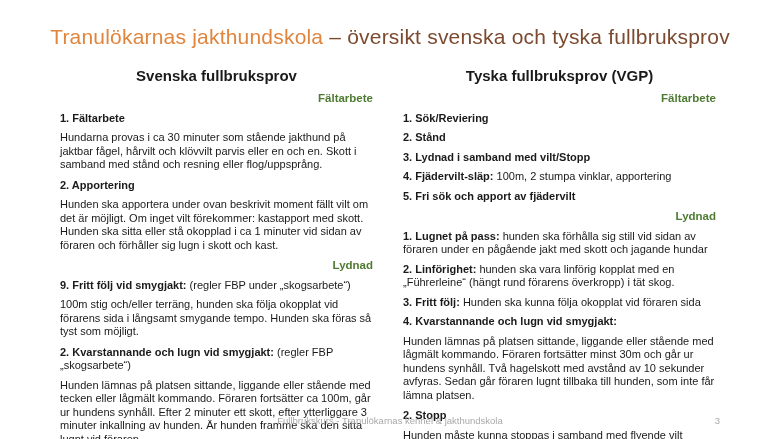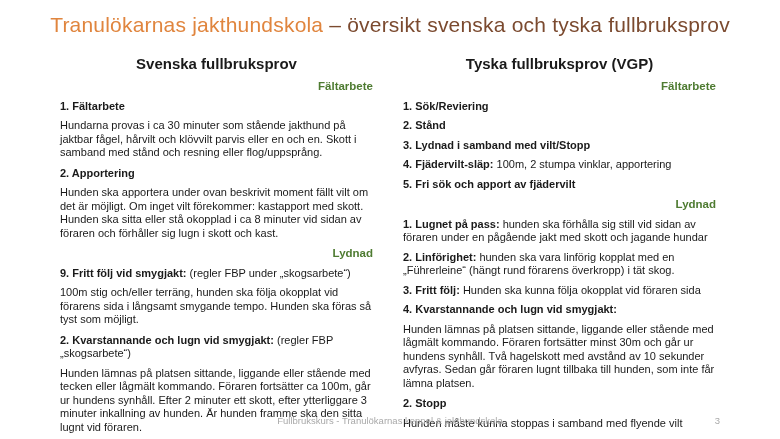--- a/index.html
+++ b/index.html
@@ -11,21 +11,21 @@
     position: relative;
     width: 780px;
     height: 439px;
     background: #ffffff;
     overflow: hidden;
     font-family: "Liberation Sans", sans-serif;
     color: var(--body-text, #1a1a1a);
   }
   .title {
     margin: 0;
-    padding-top: 12px;
+    padding-top: 24px;
     text-align: center;
     font-size: 21px;
     font-weight: normal;
     letter-spacing: 0.2px;
     line-height: 26px;
   }
   .t-brand { color: var(--title-orange, #e0853e); }
   .t-rest  { color: var(--title-brown, #7b4a2f); }
 
   .columns {
@@ -82,21 +82,21 @@
 
   <div class="columns">
 
     <div class="column">
       <h2 class="col-header">Svenska fullbruksprov</h2>
       <div class="blocks">
           <div class="section-heading">Fältarbete</div>
           <p class="item"><strong>1. Fältarbete</strong></p>
           <p class="para">Hundarna provas i ca 30 minuter som stående jakthund på jaktbar fågel, hårvilt och klövvilt parvis eller en och en. Skott i samband med stånd och resning eller flog/uppsprång.</p>
           <p class="item"><strong>2. Apportering</strong></p>
-          <p class="para">Hunden ska apportera under ovan beskrivit moment fällt vilt om det är möjligt. Om inget vilt förekommer: kastapport med skott. Hunden ska sitta eller stå okopplad i ca 8 minuter vid sidan av föraren och förhåller sig lugn i skott och kast.</p>
+          <p class="para">Hunden ska apportera under ovan beskrivit moment fällt vilt om det är möjligt. Om inget vilt förekommer: kastapport med skott. Hunden ska sitta eller stå okopplad i ca 1 minuter vid sidan av föraren och förhåller sig lugn i skott och kast.</p>
           <div class="section-heading">Lydnad</div>
           <p class="item"><strong>9. Fritt följ vid smygjakt:</strong><span> (regler FBP under „skogsarbete“)</span></p>
           <p class="para">100m stig och/eller terräng, hunden ska följa okopplat vid förarens sida i långsamt smygande tempo. Hunden ska föras så tyst som möjligt.</p>
           <p class="item"><strong>2. Kvarstannande och lugn vid smygjakt:</strong><span> (regler FBP „skogsarbete“)</span></p>
           <p class="para">Hunden lämnas på platsen sittande, liggande eller stående med tecken eller lågmält kommando. Föraren fortsätter ca 100m, går ur hundens synhåll. Efter 2 minuter ett skott, efter ytterliggare 3 minuter inkallning av hunden. Är hunden framme ska den sitta lugnt vid föraren.</p>
         </div>
     </div>
 
     <div class="column">
       <h2 class="col-header">Tyska fullbruksprov (VGP)</h2>

